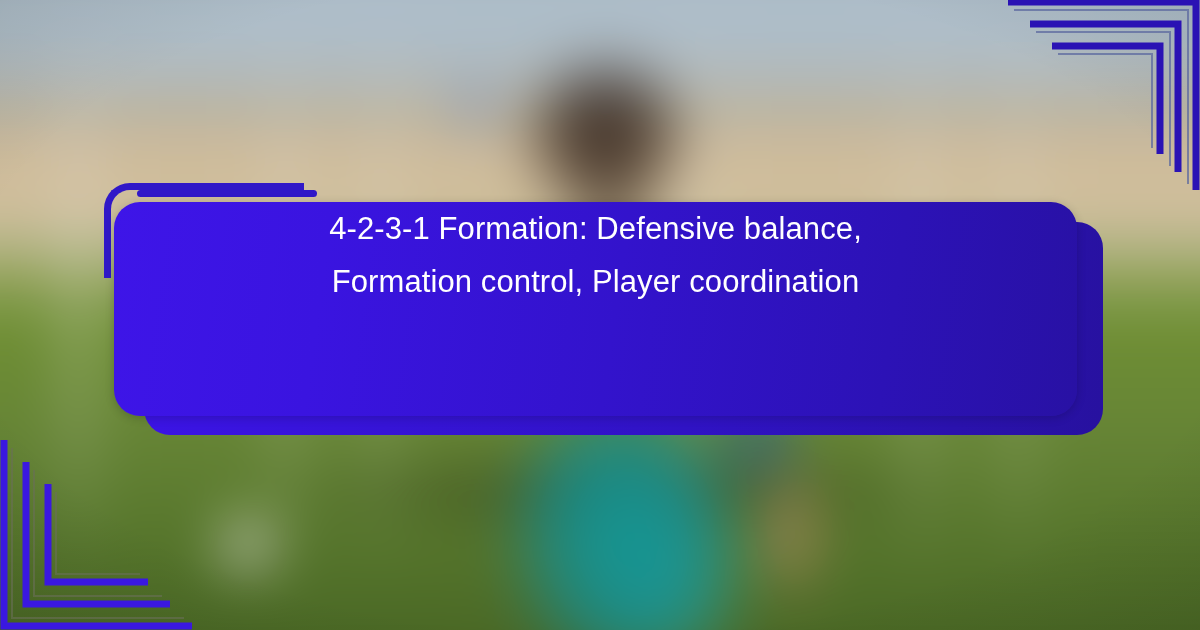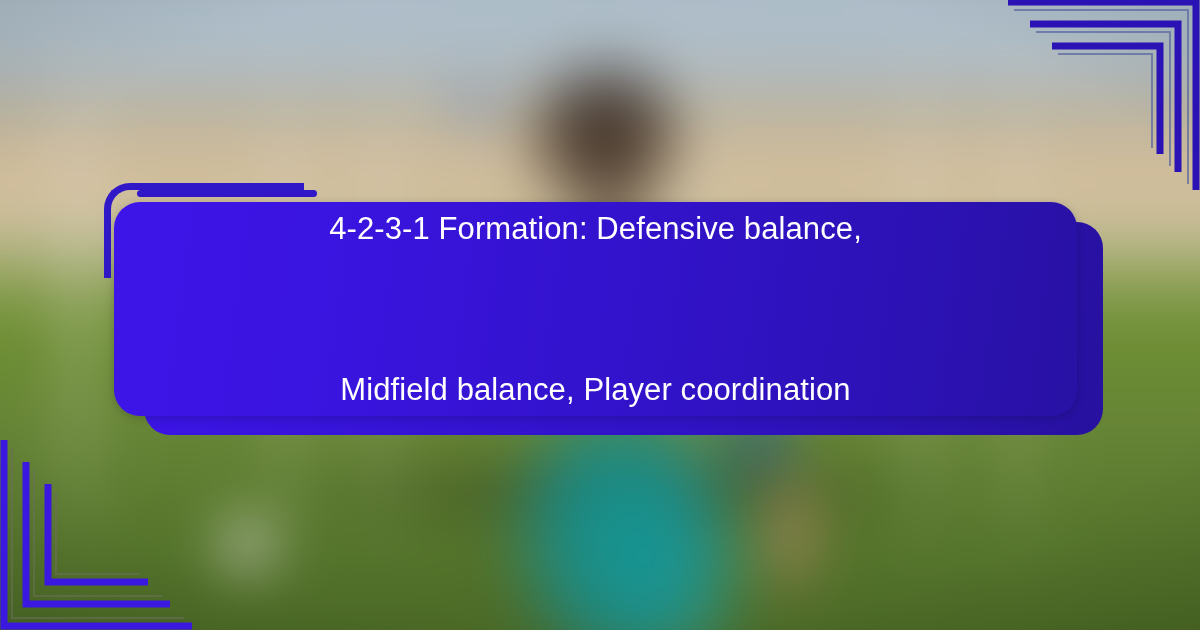--- a/index.html
+++ b/index.html
@@ -104,21 +104,21 @@
     position:absolute; left:14px; top:19px;
     width:963px; height:214px;
     border-radius:26px;
     background:linear-gradient(98deg, #3e15e8 0%, #3a14e0 22%, #3313cc 52%, #2c12b6 80%, #2811a4 100%);
     box-shadow:0 2px 10px rgba(0,0,0,.18);
   }
 
   .card-text {
     position:absolute; inset:0;
     display:flex; flex-direction:column;
-    align-items:center; justify-content:space-between;
+    align-items:center; justify-content:flex-start;
     padding:0 56px;
   }
   .card-line {
     color:#ffffff;
     font-size:31px;
     font-weight:400;
     line-height:53px;
     letter-spacing:.1px;
     text-align:center;
     white-space:nowrap;
@@ -166,18 +166,18 @@
 
     <div class="card-outline">
       <div class="outline-arm"></div>
     </div>
 
     <div class="card-back"></div>
 
     <div class="card-front">
       <div class="card-text">
         <div class="card-line">4-2-3-1 Formation: Defensive balance,</div>
-        <div class="card-line">Midfield balance, Player coordination</div>
+        <div class="card-line">Formation control, Player coordination</div>
       </div>
     </div>
 
   </div>
 </div>
 
 </body></html>

